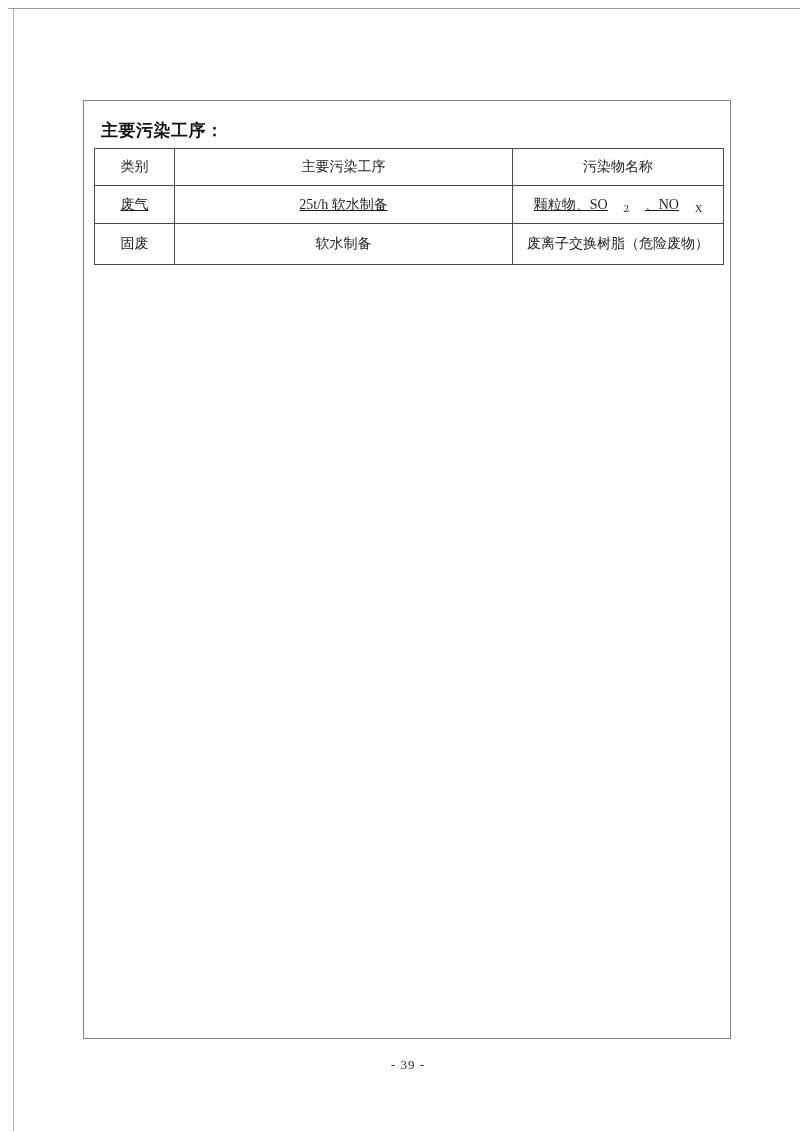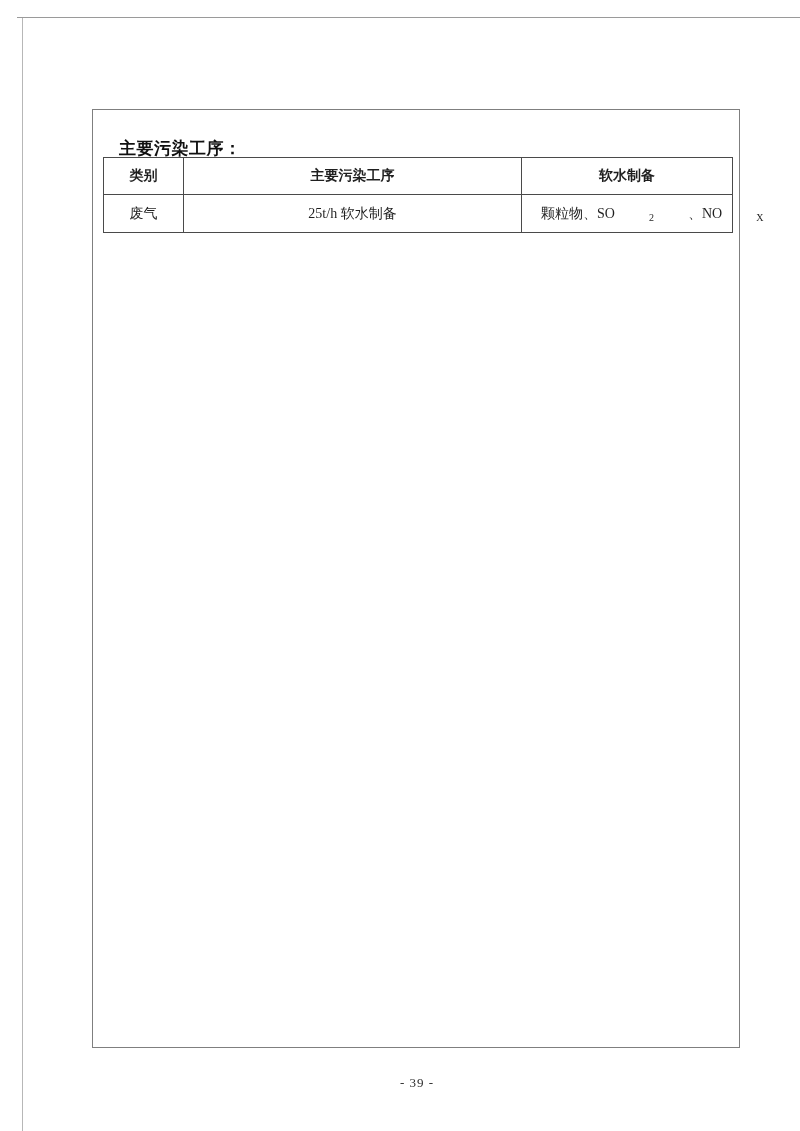--- a/index.html
+++ b/index.html
@@ -1,15 +1,15 @@
 <!DOCTYPE html>
 <html><head>
 <meta charset="utf-8">
 <style>
-  * { margin: 0; padding: 17px; box-sizing: border-box; }
+  * { margin: 0; padding: 8px; box-sizing: border-box; }
   html, body {
     width: 800px; height: 1131px;
     background: #ffffff;
     font-family: "Liberation Serif", "DejaVu Serif", serif;
     color: #1f1f1f;
     overflow: hidden;
     position: relative;
   }
   .page-top-edge {
     position: absolute; left: 0; top: 0;
@@ -50,22 +50,22 @@
   .pollution-table col.c3 { width: 211px; }
   .pollution-table td {
     border: 1px solid #4a4a4a;
     text-align: center;
     vertical-align: middle;
     font-size: 14px;
     color: #1f1f1f;
     padding: 0 2px;
     white-space: nowrap;
   }
-  .pollution-table tr.hdr  td { height: 37px; font-weight: bold; }
-  .pollution-table tr.r0 td { height: 38px; }
+  .pollution-table tr.hdr  td { height: 37px; }
+  .pollution-table tr.r0 td { height: 38px; text-decoration: underline; }
   .pollution-table tr.r1 td { height: 41px; }
   .pollution-table tr.r2 td { height: 41px; }
   .pollution-table tr.r3 td { height: 38px; }
   .pollution-table sub {
     font-size: 10px;
     line-height: 0;
     vertical-align: -3px;
   }
   .page-footer {
     position: absolute;
@@ -90,25 +90,30 @@
   <table class="pollution-table">
     <colgroup>
         <col class="c1">
         <col class="c2">
         <col class="c3">
       </colgroup>
     <tbody>
       <tr class="hdr">
         <td>类别</td>
         <td>主要污染工序</td>
-        <td>软水制备</td>
+        <td>污染物名称</td>
       </tr>
       <tr class="r0">
         <td>废气</td>
         <td>25t/h 软水制备</td>
         <td><span>颗粒物、SO</span><sub>2</sub><span>、NO</span><sub>X</sub></td>
+      </tr>
+      <tr class="r2">
+        <td>固废</td>
+        <td>软水制备</td>
+        <td>废离子交换树脂（危险废物）</td>
       </tr>
     </tbody>
   </table>
 
 </div>
 
 <div class="page-footer">- 39 -</div>
 
 </body></html>

